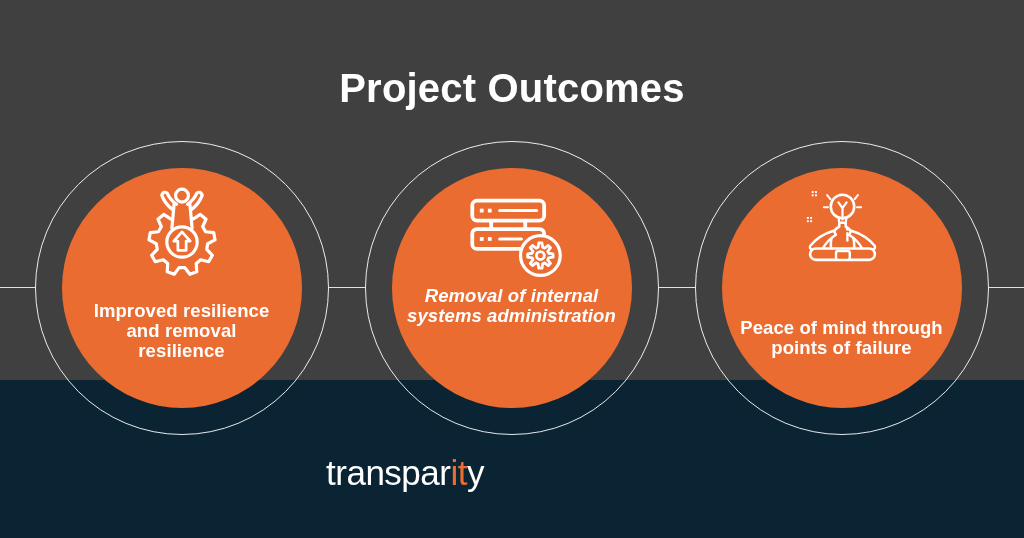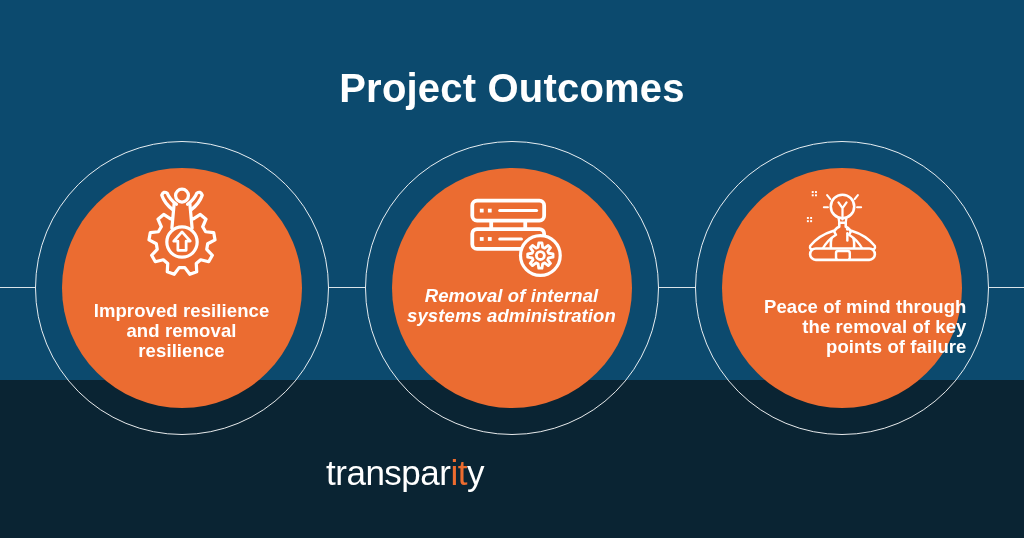--- a/index.html
+++ b/index.html
@@ -1,19 +1,19 @@
 <!DOCTYPE html>
 <html><head>
 <meta charset="utf-8">
 <style>
   html,body{margin:0;padding:0;background:#222;}
   .canvas{
     position:relative;
     width:1024px;height:538px;
-    background:#0c4a6e;
+    background:#404040;
     overflow:hidden;
     font-family:"Liberation Sans","DejaVu Sans",sans-serif;
   }
   .footer-band{
     position:absolute;left:0;top:380px;width:1024px;height:158px;
     background:#0a2433;
   }
   .page-title{
     position:absolute;left:0;top:66px;width:1024px;
     text-align:center;
@@ -47,21 +47,21 @@
   .o-2 .icon{left:94px;top:54px;width:106px;height:87px;}
   .o-3 .icon{left:103px;top:46px;width:89px;height:81px;}
   .outcome-label{
     position:absolute;left:22px;width:250px;
     text-align:center;color:#ffffff;
     font-size:18.5px;font-weight:700;line-height:20px;
     letter-spacing:0.1px;
   }
   .o-1 .outcome-label{top:160px;}
   .o-2 .outcome-label{top:145px;}
-  .o-3 .outcome-label{top:156px;text-align:right;}
+  .o-3 .outcome-label{top:177px;}
   .logo{
     position:absolute;left:0;top:454px;width:810px;
     text-align:center;
     font-size:35px;font-weight:400;letter-spacing:-0.5px;
     color:#ffffff;line-height:38px;
   }
   .logo .accent{color:#ed6c2f;}
   svg{display:block;width:100%;height:100%;}
 </style>
 </head>
@@ -149,21 +149,20 @@
         <rect x="47" y="79" width="17" height="11" rx="2.5" fill="#eb6c31" stroke-width="3"></rect>
         <path d="M50,37 L51,44 L59,44 L60,37" fill="#eb6c31" stroke-width="2.8"></path>
         <circle cx="55" cy="24" r="14.5" fill="#eb6c31"></circle>
         <path d="M50,19 L55,26 L60,19 M55,26 L55,40" stroke-width="2.8"></path>
         <line x1="61" y1="57" x2="61" y2="66" stroke-width="3"></line>
         <circle cx="61" cy="52" r="1.9" fill="#ffffff" stroke="none"></circle>
       </svg>
     </div>
     <div class="outcome-label">
         <div>Peace of mind through</div>
-        <div>the removal of key</div>
         <div>points of failure</div>
       </div>
   </div>
 
   <div class="logo">
     <span>transpar</span><span class="accent">it</span><span>y</span>
   </div>
 
 </div>
 

